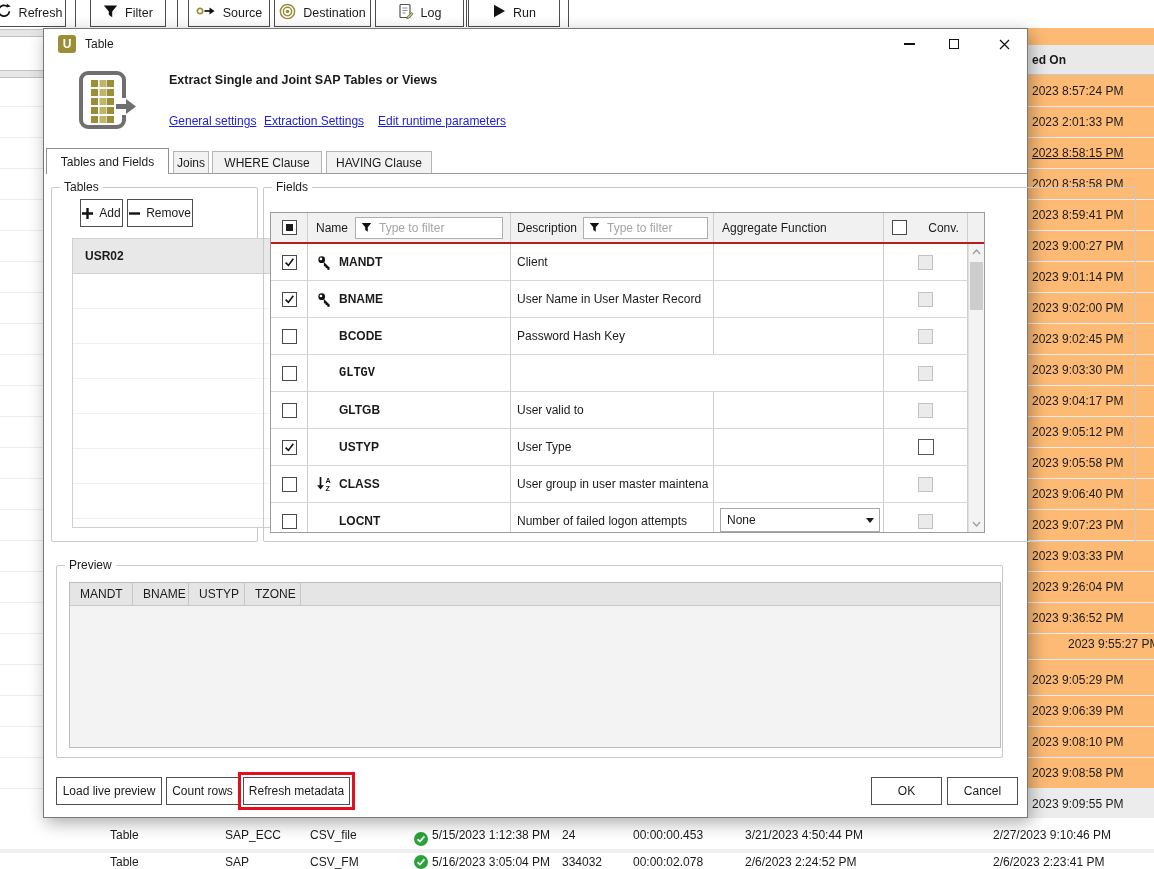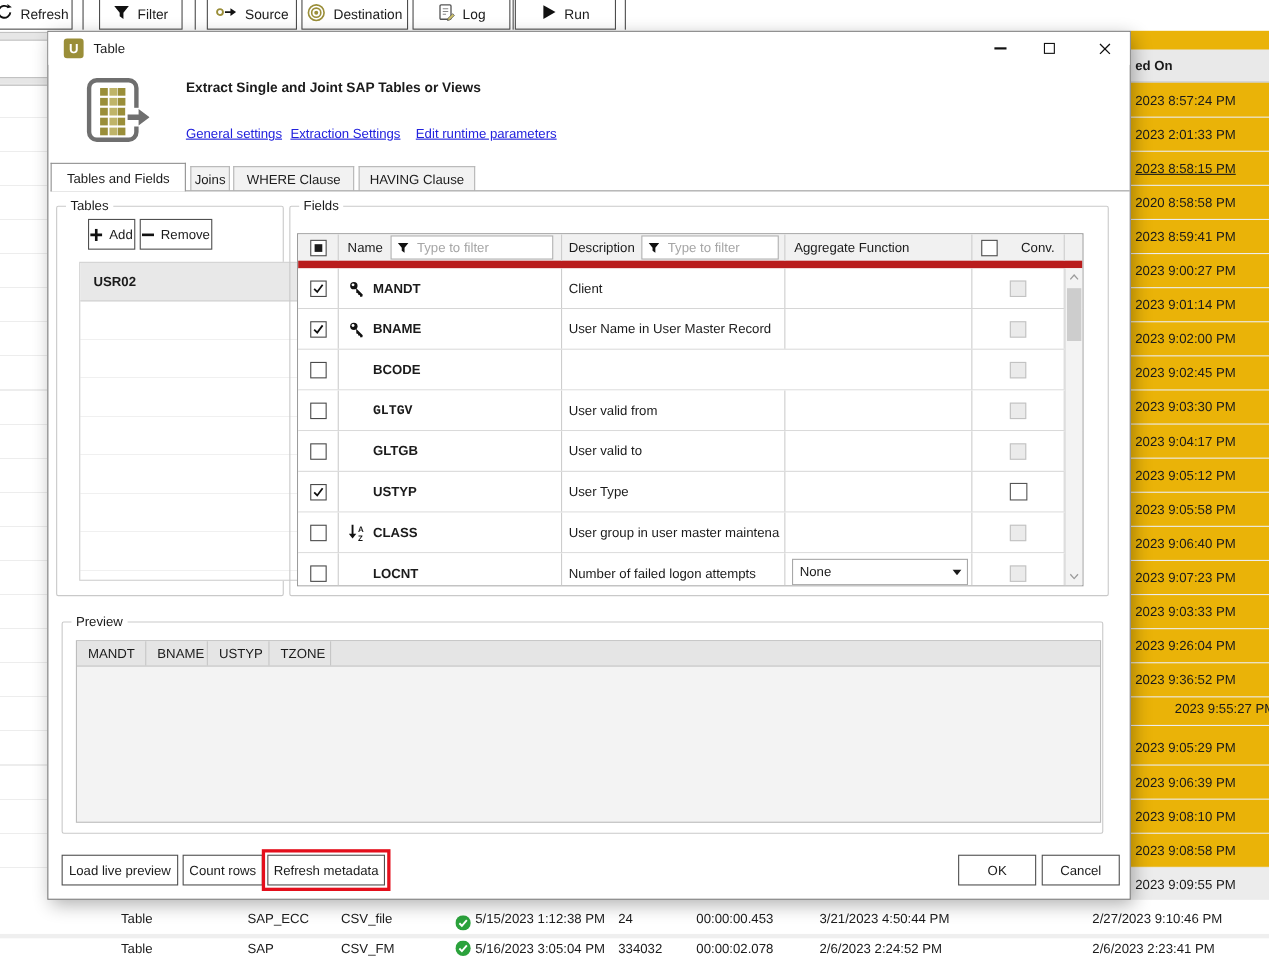--- a/index.html
+++ b/index.html
@@ -12,21 +12,21 @@
         display:flex;align-items:center;justify-content:center;gap:7px;box-sizing:border-box}
   .tbtn .lbl{font-size:12.5px}
   .tsep{position:absolute;top:0;width:1px;height:27px;background:#4d4d4d}
 
   #left-strip{position:absolute;left:0;top:28px;width:43px;height:793px;background:#fff}
   .lband{position:absolute;left:0;width:43px;height:6px;background:#e6e6e6;
          border-top:1px solid #c2c2c2;border-bottom:1px solid #c2c2c2}
   #left-rows{position:absolute;left:0;top:48px;width:43px;height:744px;
      background:repeating-linear-gradient(180deg,transparent 0 30px,#ededed 30px 31px)}
 
-  #right-col{position:absolute;left:1028px;top:28px;width:126px;height:793px;background:#eab308}
+  #right-col{position:absolute;left:1028px;top:28px;width:126px;height:793px;background:#fdba74}
   #right-header{position:absolute;left:0;top:17px;width:126px;height:30px;background:#e9e9e9;
       border-bottom:1px solid #c8c8c8;line-height:30px;padding-left:4px;box-sizing:border-box;font-weight:bold}
   .rrow{position:absolute;left:0;width:126px;height:31px;line-height:31px;padding-left:4px;
         box-sizing:border-box;border-bottom:1px solid #ededed;white-space:nowrap}
   .rrow.shaded{background:#ececec}
 
   #bottom-rows{position:absolute;left:0;top:818px;width:1154px;height:51px;background:#fff}
   .brow{position:absolute;left:0;width:1154px;overflow:hidden}
   .bcell{position:absolute;top:0;white-space:nowrap}
   #bsep{position:absolute;left:0;top:31px;width:1154px;height:4px;background:#efefef}
@@ -58,21 +58,21 @@
   
   #tables-list{position:absolute;left:20px;top:50px;width:209px;height:290px;border:1px solid #cfcfcf;
      background:#fff;box-sizing:border-box;
      background-image:repeating-linear-gradient(180deg,transparent 0 34px,#f0f0f0 34px 35px)}
   #usr02{position:absolute;left:0;top:0;width:100%;height:35px;background:#e8e8e8;border-bottom:1px solid #d0d0d0;
      box-sizing:border-box;font-weight:bold;line-height:35px;padding-left:12px}
 
   
   #fgrid{position:absolute;left:6px;top:24px;width:715px;height:321px;border:1px solid #9c9c9c;
          background:#fff;box-sizing:border-box;overflow:hidden}
-  #fghead{position:absolute;left:0;top:0;width:713px;height:31px;background:#f1f1f1;border-bottom:7px solid #b91c1c;box-sizing:border-box}
+  #fghead{position:absolute;left:0;top:0;width:713px;height:31px;background:#f1f1f1;border-bottom:2px solid #b91c1c;box-sizing:border-box}
   .fgc{position:absolute;top:0;height:100%;border-right:1px solid #cdcdcd;box-sizing:border-box;
        display:flex;align-items:center;overflow:hidden}
   .c0{left:0;width:37px;justify-content:center}
   .c1{left:37px;width:203px;padding-left:8px}
   .c2{left:240px;width:203px;padding-left:6px}
   .c3{left:443px;width:170px}
   .c4{left:613px;width:84px;justify-content:center;gap:21px}
   .frow{position:absolute;left:0;width:713px;height:37px;border-bottom:1px solid #d6d6d6;box-sizing:border-box;background:#fff}
   .fname{font-weight:bold;margin-left:6px;white-space:nowrap}
   .fico{display:inline-flex;width:17px;justify-content:center}
@@ -290,21 +290,21 @@
       <svg width="11" height="11" viewBox="0 0 12 12">
           <rect y="4.7" width="12" height="2.6" fill="#111"></rect>
         </svg>
       <span>Remove</span>
     </div>
     <div id="tables-list">
       <div id="usr02">USR02</div>
     </div>
   </div>
 
-  <div class="group" style="left:219px;top:158px;width:745px;height:355px">
+  <div class="group" style="left:219px;top:158px;width:873px;height:355px">
     <span class="legend">Fields</span>
     <div id="fgrid">
       <div id="fghead">
         <div class="fgc c0">
           <span class="cb ind"></span>
         </div>
         <div class="fgc c1">
           <span>Name</span>
           <span class="flt" style="width:148px;margin-left:7px">
             <svg width="11" height="11" viewBox="0 0 12 12">
@@ -383,34 +383,34 @@
               <div class="convbox"></div>
             </div>
           </div>
           <div class="frow" style="top: 105px;">
             <div class="fgc c0">
               <div class="cb"></div>
             </div>
             <div class="fgc c1">
               <div class="fname" style="margin-left: 23px;">BCODE</div>
             </div>
+            <div class="fgc c2">
+              <div style="white-space: nowrap;">Password Hash Key</div>
+            </div>
             <div class="fgc c3"></div>
             <div class="fgc c4">
               <div class="convbox"></div>
             </div>
           </div>
           <div class="frow" style="top: 142px;">
             <div class="fgc c0">
               <div class="cb"></div>
             </div>
             <div class="fgc c1">
               <div class="fname" style="margin-left: 23px; font-family: Liberation Mono, monospace;">GLTGV</div>
-            </div>
-            <div class="fgc c2">
-              <div style="white-space: nowrap;">User valid from</div>
             </div>
             <div class="fgc c3"></div>
             <div class="fgc c4">
               <div class="convbox"></div>
             </div>
           </div>
           <div class="frow" style="top: 179px; text-align: right;">
             <div class="fgc c0">
               <div class="cb"></div>
             </div>

